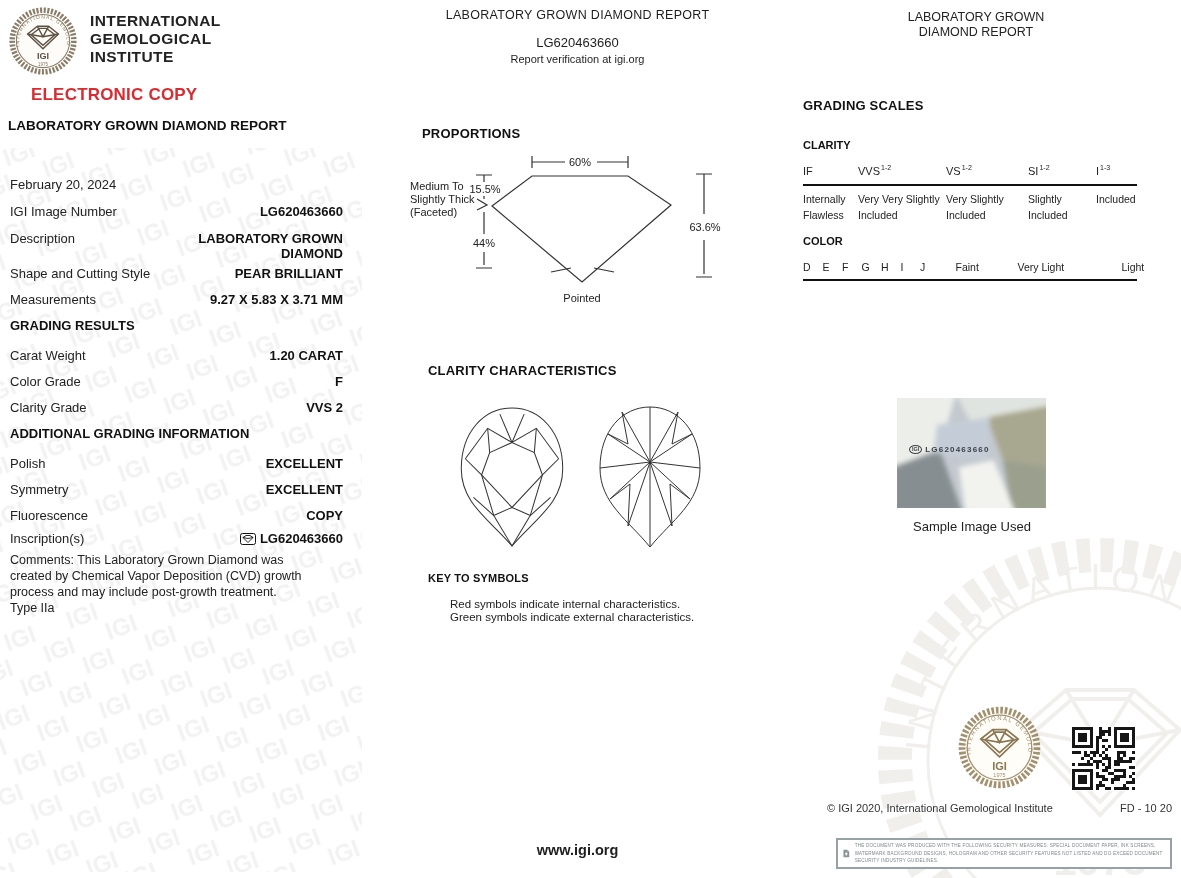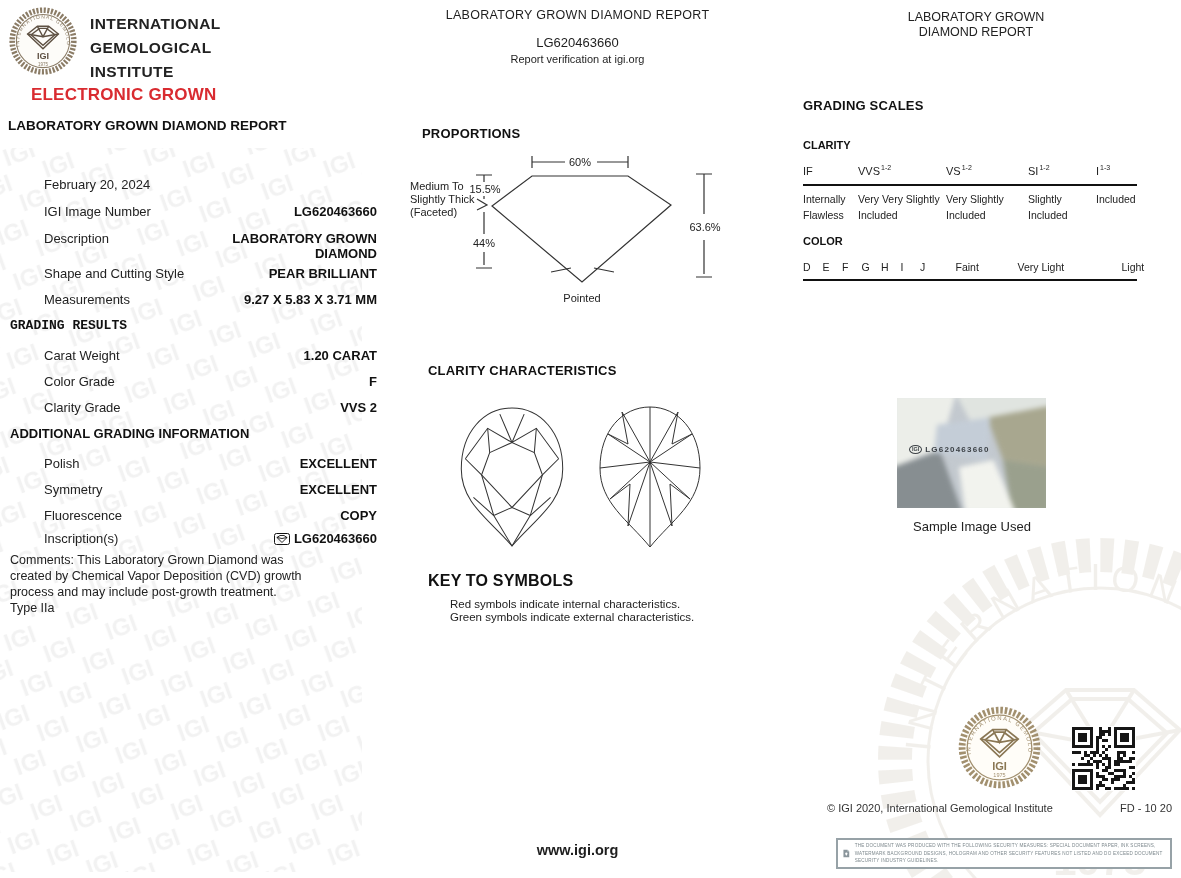--- a/index.html
+++ b/index.html
@@ -6,24 +6,24 @@
   html,body { background:#ffffff; }
   .page {
     position:relative; width:1181px; height:878px; overflow:hidden;
     background:#fff; color:#1e1e1e;
     font-family:"Liberation Sans", sans-serif;
   }
   .abs { position:absolute; }
   .pre { white-space:pre-line; }
 
   
-  .org-name { left:90px; top:12px; font-size:15.5px; font-weight:bold; line-height:24px; letter-spacing:.4px; color:#222; }
+  .org-name { left:90px; top:12px; font-size:15.5px; font-weight:bold; line-height:18px; letter-spacing:.4px; color:#222; }
   .electronic { left:31px; top:85px; font-size:17px; font-weight:bold; letter-spacing:.2px; color:#d92b30; }
   .left-title { left:8px; top:118px; font-size:13.5px; font-weight:bold; color:#111; }
-  .lrow { left:10px; width:333px; display:flex; justify-content:space-between; align-items:flex-start; font-size:13px;margin-left:34px; }
+  .lrow { left:10px; width:333px; display:flex; justify-content:space-between; align-items:flex-start; font-size:13px; }
   .lrow .lbl { color:#222; }
   .lrow .val { font-weight:600; text-align:right; color:#111; }
   .lsec { left:10px; font-size:13px; font-weight:bold; color:#111; }
   .comments { left:10px; width:340px; font-size:12.5px; line-height:16px; color:#222; }
   .insc-val { display:flex; align-items:center; gap:4px; }
 
   
   .c-head { left:410px; width:335px; text-align:center; }
   .sec-title { font-size:13px; font-weight:bold; color:#111; letter-spacing:.2px; }
   .keyline { left:450px; font-size:11.5px; line-height:13.5px; color:#222; }
@@ -117,21 +117,21 @@
       <path d="M33,41 L45,32 L55,32 L67,41 L50,56 Z"></path>
       <path d="M28,40 L50,44 L72,40 M42,29 L50,44 L58,29"></path>
     </g>
     <text x="50" y="76" font-size="13" font-weight="bold" text-anchor="middle" fill="#5e5143">IGI</text>
     <text x="50" y="85" font-size="6.5" text-anchor="middle" fill="#8b7c66">1975</text>
   </svg>
 
   <div class="abs org-name pre">INTERNATIONAL
 GEMOLOGICAL
 INSTITUTE</div>
-  <div class="abs electronic">ELECTRONIC GROWN</div>
+  <div class="abs electronic">ELECTRONIC COPY</div>
   <div class="abs left-title">LABORATORY GROWN DIAMOND REPORT</div>
 
   <div class="abs lrow" style="top:177px;">
     <span class="lbl">February 20, 2024</span>
   </div>
 
   <div class="abs lrow" style="top:204px;">
     <span class="lbl">IGI Image Number</span>
     <span class="val">LG620463660</span>
   </div>
@@ -142,21 +142,21 @@
   </div>
   <div class="abs lrow" style="top:266px;">
     <span class="lbl">Shape and Cutting Style</span>
     <span class="val">PEAR BRILLIANT</span>
   </div>
   <div class="abs lrow" style="top:292px;">
     <span class="lbl">Measurements</span>
     <span class="val">9.27 X 5.83 X 3.71 MM</span>
   </div>
 
-  <div class="abs lsec" style="top:318px;font-family:Liberation Mono, monospace;">GRADING RESULTS</div>
+  <div class="abs lsec" style="top:318px;">GRADING RESULTS</div>
   <div class="abs lrow" style="top:348px;">
     <span class="lbl">Carat Weight</span>
     <span class="val">1.20 CARAT</span>
   </div>
   <div class="abs lrow" style="top:374px;">
     <span class="lbl">Color Grade</span>
     <span class="val">F</span>
   </div>
   <div class="abs lrow" style="top:400px;">
     <span class="lbl">Clarity Grade</span>
@@ -234,21 +234,21 @@
   <svg class="abs" style="left:598px;top:404px;" width="104" height="145" viewBox="0 0 104 145">
     <g fill="none" stroke="#333" stroke-width="1">
       <path d="M52,143 C30,116 2,99 2,64 C2,27 24,3 52,3 C80,3 102,27 102,64 C102,99 74,116 52,143 Z"></path>
       <path d="M52,3 L52,143"></path>
       <path d="M52,58 L2,64 M52,58 L102,64 M52,58 L10,30 M52,58 L94,30 M52,58 L24,8 M52,58 L80,8 M52,58 L12,95 M52,58 L92,95 M52,58 L30,122 M52,58 L74,122"></path>
       <path d="M30,40 L24,8 M30,40 L10,30 M74,40 L80,8 M74,40 L94,30"></path>
       <path d="M32,80 L12,95 M32,80 L30,122 M72,80 L92,95 M72,80 L74,122"></path>
     </g>
   </svg>
 
-  <div class="abs sec-title" style="left:428px;top:572px;font-size:16px;">KEY TO SYMBOLS</div>
+  <div class="abs sec-title" style="left:428px;top:572px;font-size:11px;">KEY TO SYMBOLS</div>
   <div class="abs keyline" style="top:598px;">Red symbols indicate internal characteristics.</div>
   <div class="abs keyline" style="top:611px;">Green symbols indicate external characteristics.</div>
 
   <div class="abs igiorg">www.igi.org</div>
 
   <div class="abs r-title pre">LABORATORY GROWN
 DIAMOND REPORT</div>
   <div class="abs sec-title" style="left:803px;top:98px;">GRADING SCALES</div>
 
   <div class="abs scale-title" style="left:803px;top:139px;">CLARITY</div>

